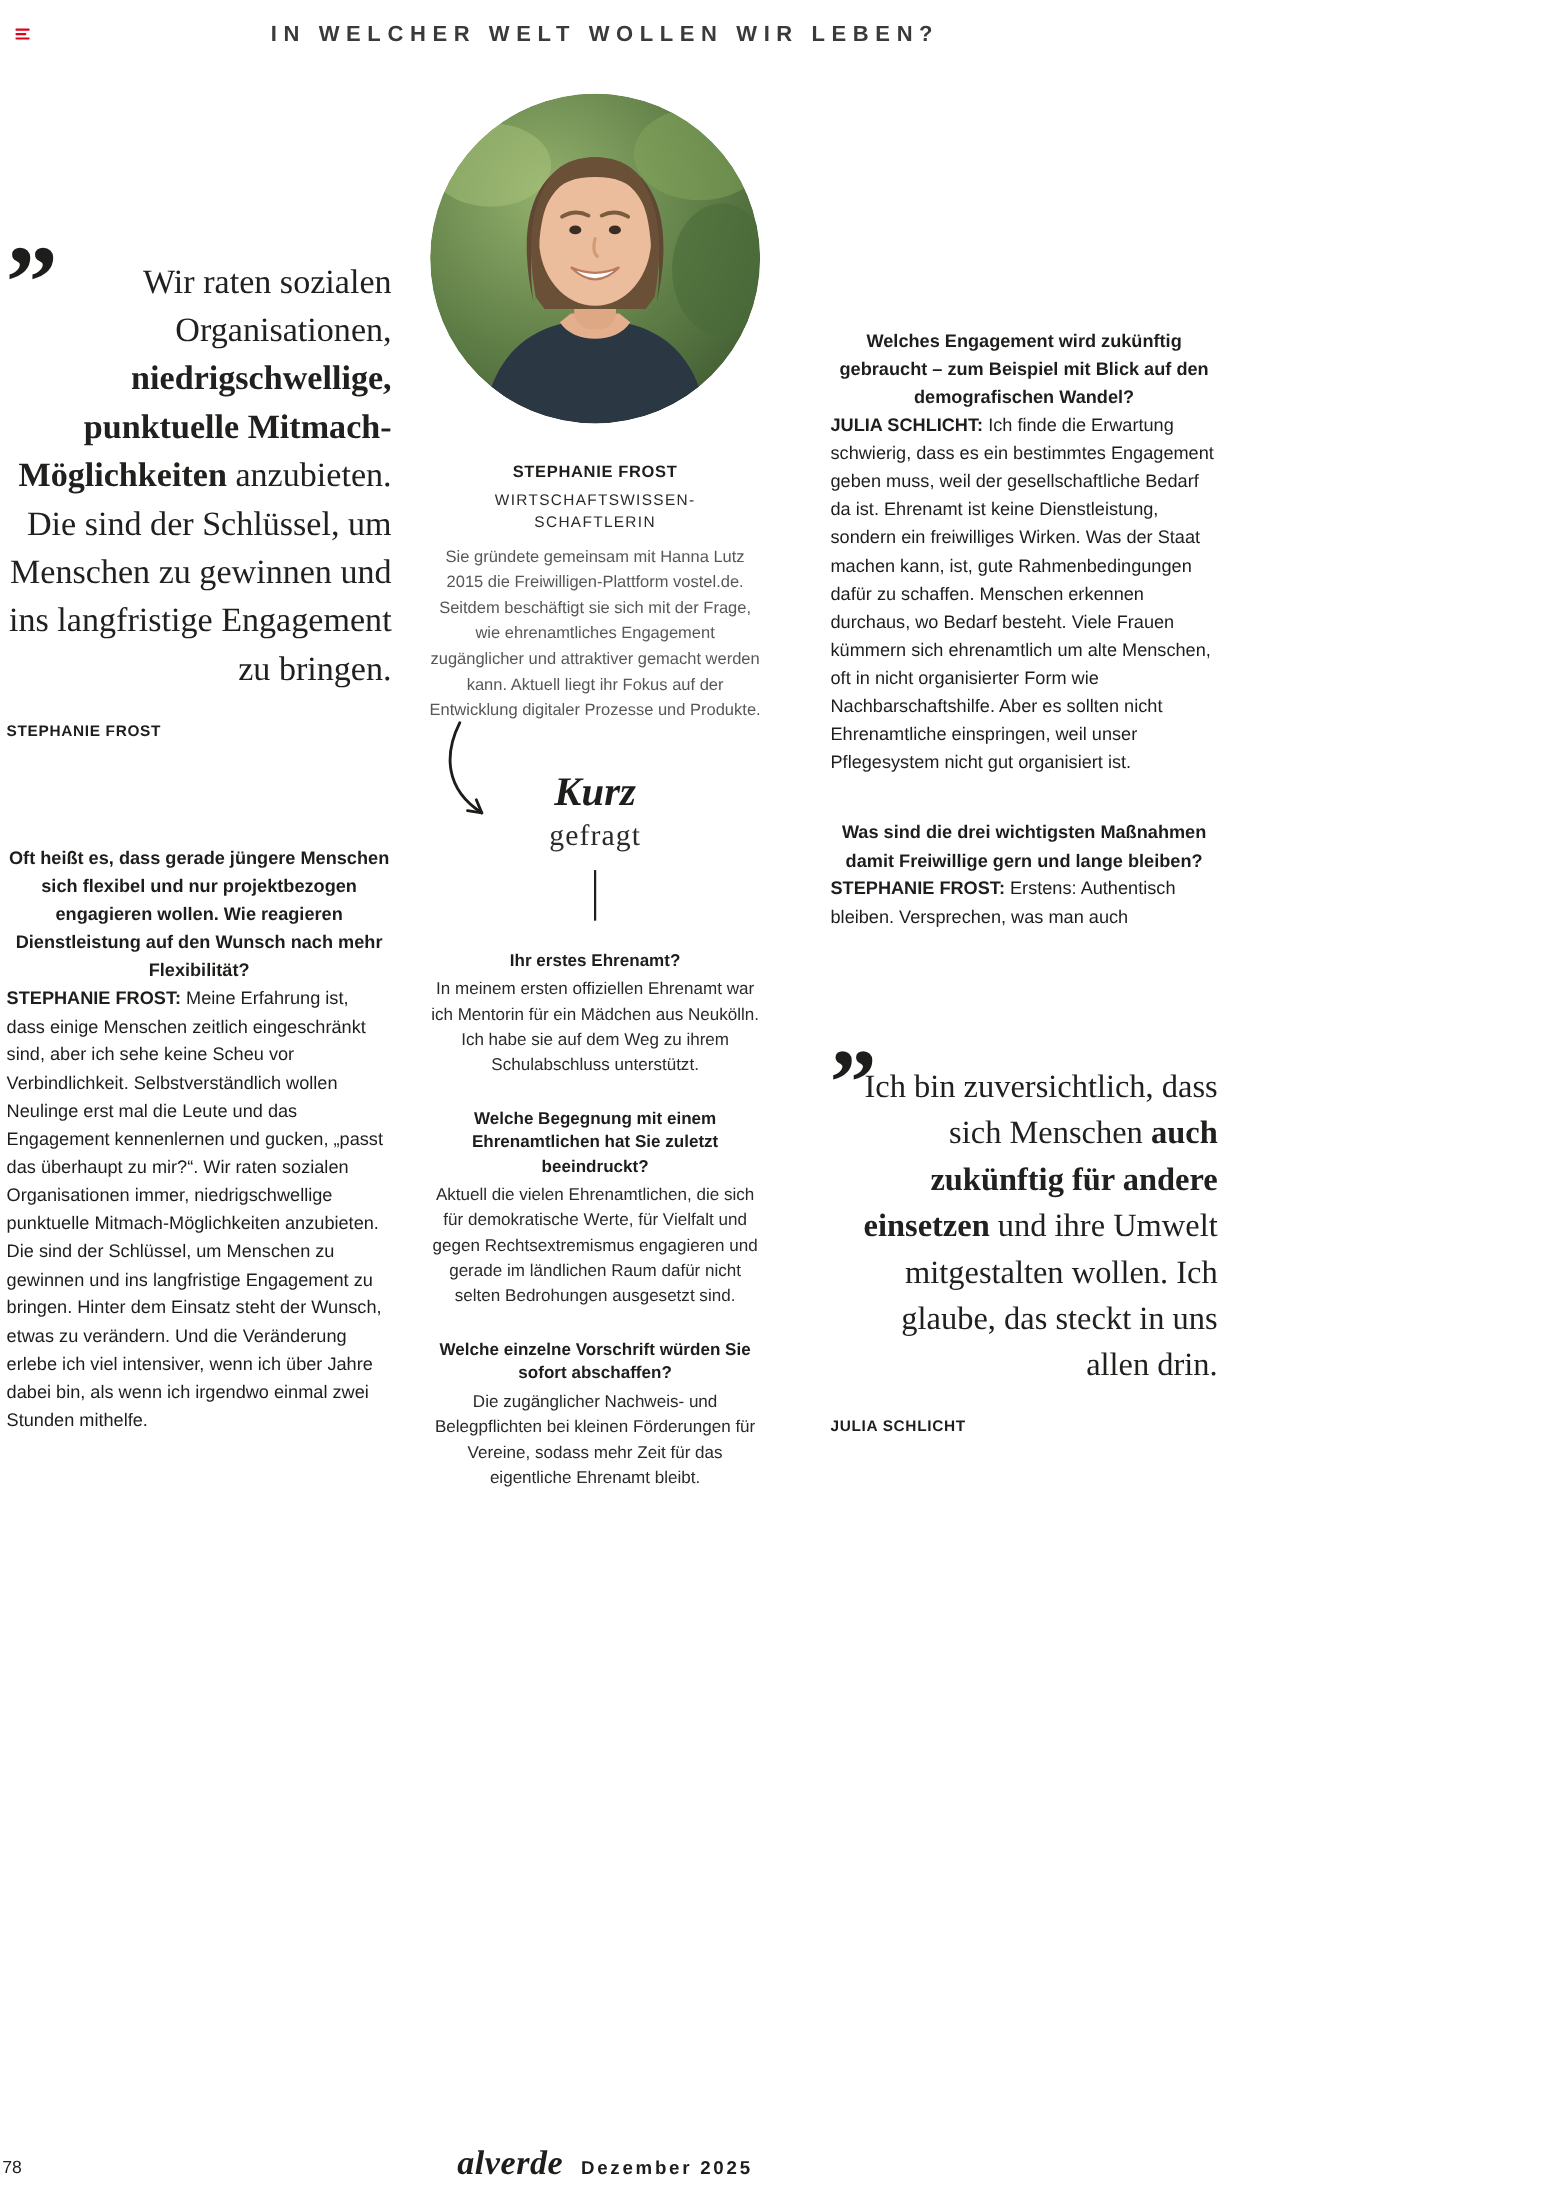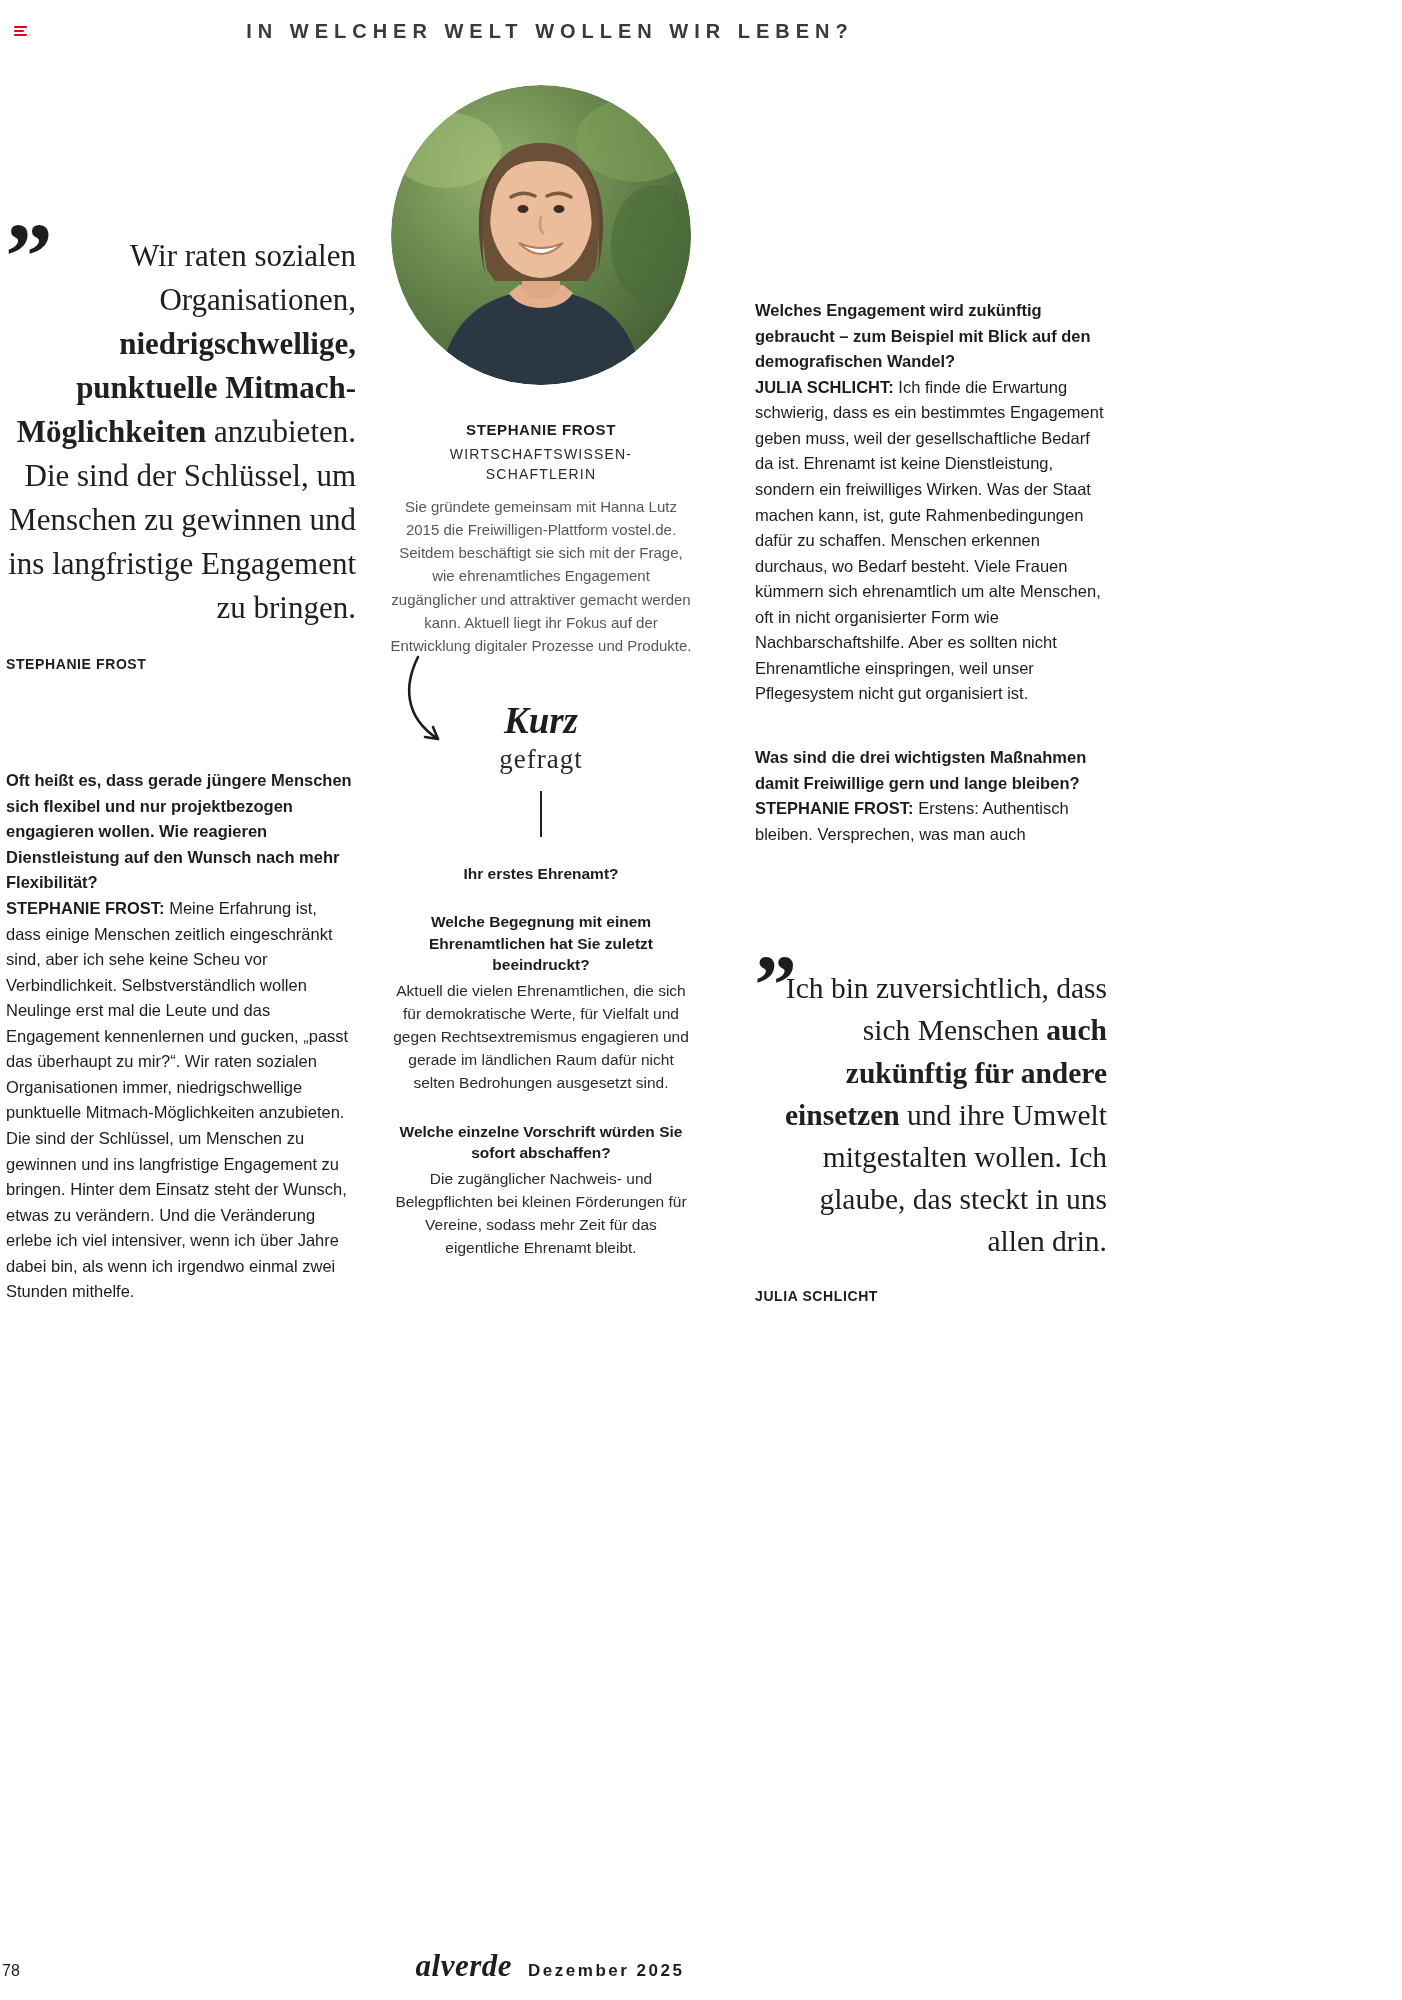--- a/index.html
+++ b/index.html
@@ -26,21 +26,21 @@
   
   .qmark { font-family:"Liberation Serif", serif; font-weight:700; font-size:95px; line-height:0.75; height:62px; color:#1d1d1b; }
   .qtext { font-family:"Liberation Serif", serif; font-size:31px; line-height:1.42; color:#21201e; font-weight:400;text-align:right; }
   .qtext strong { font-weight:700; }
   .quote-attr { margin-top:26px; font-size:14px; font-weight:700; letter-spacing:0.6px; color:#1d1d1b; }
 
   .col-right .qmark { font-size:85px; height:58px; }
   .col-right .qtext { font-size:29.5px; line-height:1.43; }
 
   
-  .question { font-weight:700; font-size:16.5px; line-height:1.55; color:#1d1d1b; }
+  .question { font-weight:700; font-size:16.5px; line-height:1.55; color:#1d1d1b;text-align:center; }
   .answer   { font-size:16.5px; line-height:1.55; color:#1d1d1b; }
   .speaker  { font-weight:700; }
   .qa-block { margin-top:0; }
   .left-qa  { margin-top:96px; }
   .col-right .qa2 { margin-top:38px; }
   .col-right .pullquote { margin-top:62px; }
 
   
   .portrait { width:300px; height:300px; border-radius:50%; overflow:hidden; display:block; margin:0 auto; }
   .profile-name  { margin-top:36px; font-size:15px; font-weight:700; letter-spacing:0.6px; }
@@ -144,20 +144,21 @@
       <path d="M20 6 C6 34 6 66 40 88" stroke="#1d1d1b" stroke-width="2.6" fill="none" stroke-linecap="round"></path>
       <polygon points="40,88 26,86 36,74" fill="none"></polygon>
       <path d="M40 88 L27 86 M40 88 L35 76" stroke="#1d1d1b" stroke-width="2.6" fill="none" stroke-linecap="round"></path>
     </svg>
     <div class="kurz-title-bold">Kurz</div>
     <div class="kurz-title-light">gefragt</div>
     <div class="kurz-divider"></div>
 
     <div class="kg-item">
       <div class="kg-q">Ihr erstes Ehrenamt?</div>
+      <div class="kg-a">In meinem ersten offiziellen Ehrenamt war ich Mentorin für ein Mädchen aus Neukölln. Ich habe sie auf dem Weg zu ihrem Schulabschluss unterstützt.</div>
     </div>
     <div class="kg-item">
       <div class="kg-q">Welche Begegnung mit einem Ehrenamtlichen hat Sie zuletzt beeindruckt?</div>
       <div class="kg-a">Aktuell die vielen Ehrenamtlichen, die sich für demokratische Werte, für Vielfalt und gegen Rechtsextremismus engagieren und gerade im ländlichen Raum dafür nicht selten Bedrohungen ausgesetzt sind.</div>
     </div>
     <div class="kg-item">
       <div class="kg-q">Welche einzelne Vorschrift würden Sie sofort abschaffen?</div>
       <div class="kg-a">Die zugänglicher Nachweis- und Belegpflichten bei kleinen Förderungen für Vereine, sodass mehr Zeit für das eigentliche Ehrenamt bleibt.</div>
     </div>
   </div>

